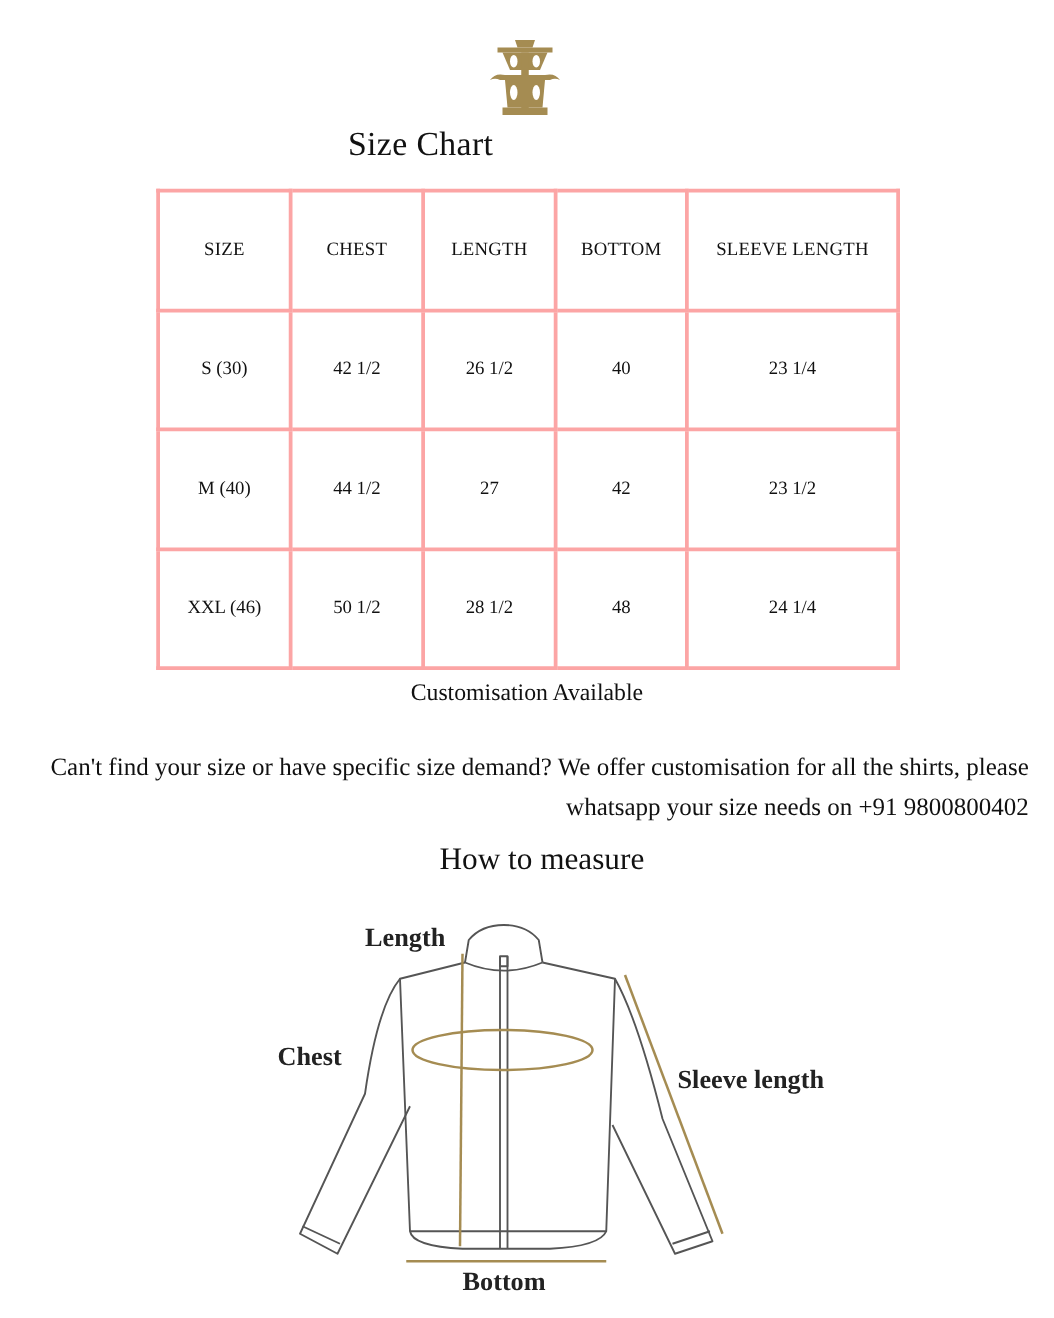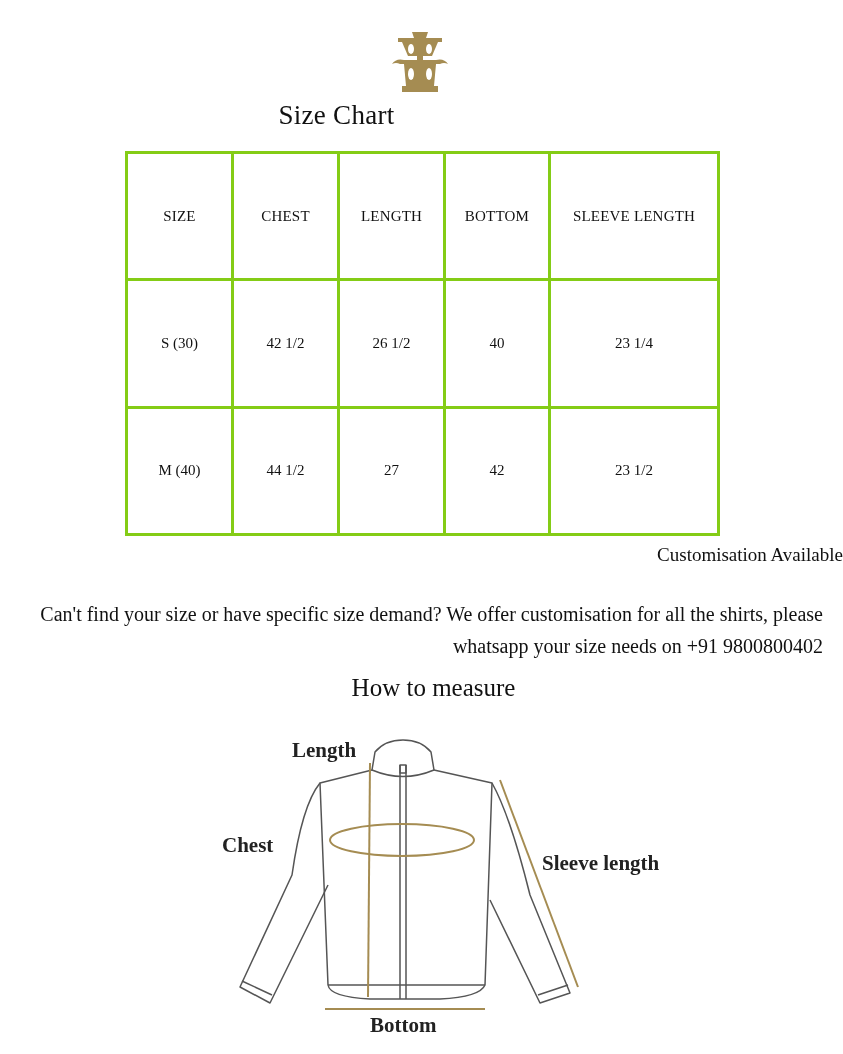--- a/index.html
+++ b/index.html
@@ -3,24 +3,24 @@
 <meta charset="utf-8">
 <style>
   html, body { margin:0; padding:0; background:#ffffff; }
   body { width:843px; height:1054px; position:relative; overflow:hidden;
          font-family:"Liberation Serif","DejaVu Serif",serif; color:#111; }
   .logo { position:absolute; left:388px; top:30px; width:64px; height:66px; }
   .title { position:absolute; left:0; width:673px; top:100px; text-align:center;
            font-size:27px; letter-spacing:0.3px; }
   table.chart { position:absolute; left:125px; top:151px; width:592px; height:385px;
                 border-collapse:collapse; table-layout:fixed; }
-  table.chart td, table.chart th { border:3px solid #84cc16; text-align:center;
+  table.chart td, table.chart th { border:3px solid #fca5a5; text-align:center;
         font-weight:normal; font-size:15px; padding:0; height:55px; }
   table.chart th { font-size:15px; letter-spacing:0.2px; }
-  .custom { position:absolute; left:0; width:843px; top:544px; text-align:right; font-size:19px; }
+  .custom { position:absolute; left:0; width:843px; top:544px; text-align:center; font-size:19px; }
   .para { position:absolute; left:20px; width:803px; top:598px; text-align:right;
           font-size:20px; line-height:32px; }
   .howto { position:absolute; left:12px; width:843px; top:674px; text-align:center; font-size:25px; }
   .diagram { position:absolute; left:210px; top:725px; width:470px; height:320px; }
   .lbl { position:absolute; font-size:21px; font-weight:bold; color:#222; }
 </style>
 </head>
 <body>
 
 <svg class="logo" viewBox="0 0 64 66">
@@ -66,20 +66,27 @@
     <td>40</td>
     <td>23 1/4</td>
   </tr>
   <tr>
     <td>M (40)</td>
     <td>44 1/2</td>
     <td>27</td>
     <td>42</td>
     <td>23 1/2</td>
   </tr>
+  <tr>
+    <td>XXL (46)</td>
+    <td>50 1/2</td>
+    <td>28 1/2</td>
+    <td>48</td>
+    <td>24 1/4</td>
+  </tr>
 </tbody>
   </table>
 
 <div class="custom">Customisation Available</div>
 <div class="para">Can't find your size or have specific size demand? We offer customisation for all the shirts, please whatsapp your size needs on +91 9800800402</div>
 <div class="howto">How to measure</div>
 
 <div class="diagram">
   <svg width="470" height="320" viewBox="0 0 470 320" style="position:absolute;left:0;top:0">
     <g fill="none" stroke="#555" stroke-width="1.5" stroke-linejoin="round">

